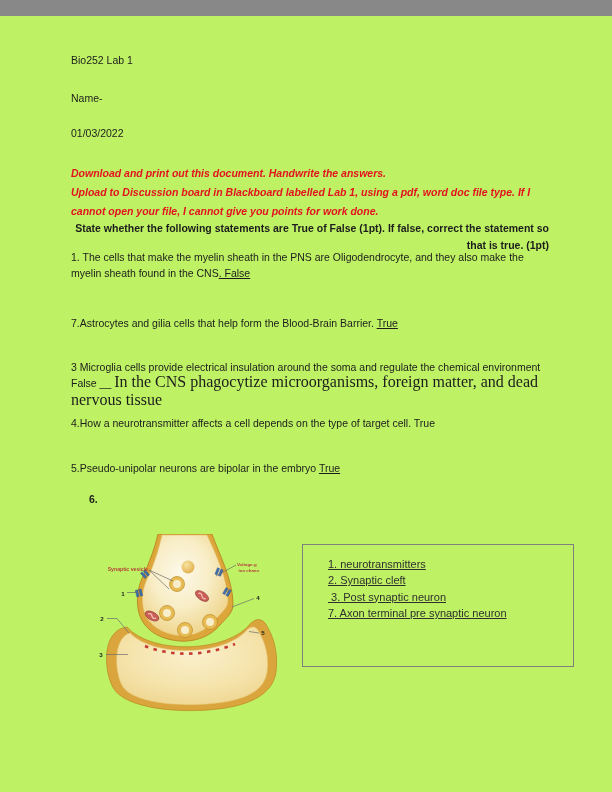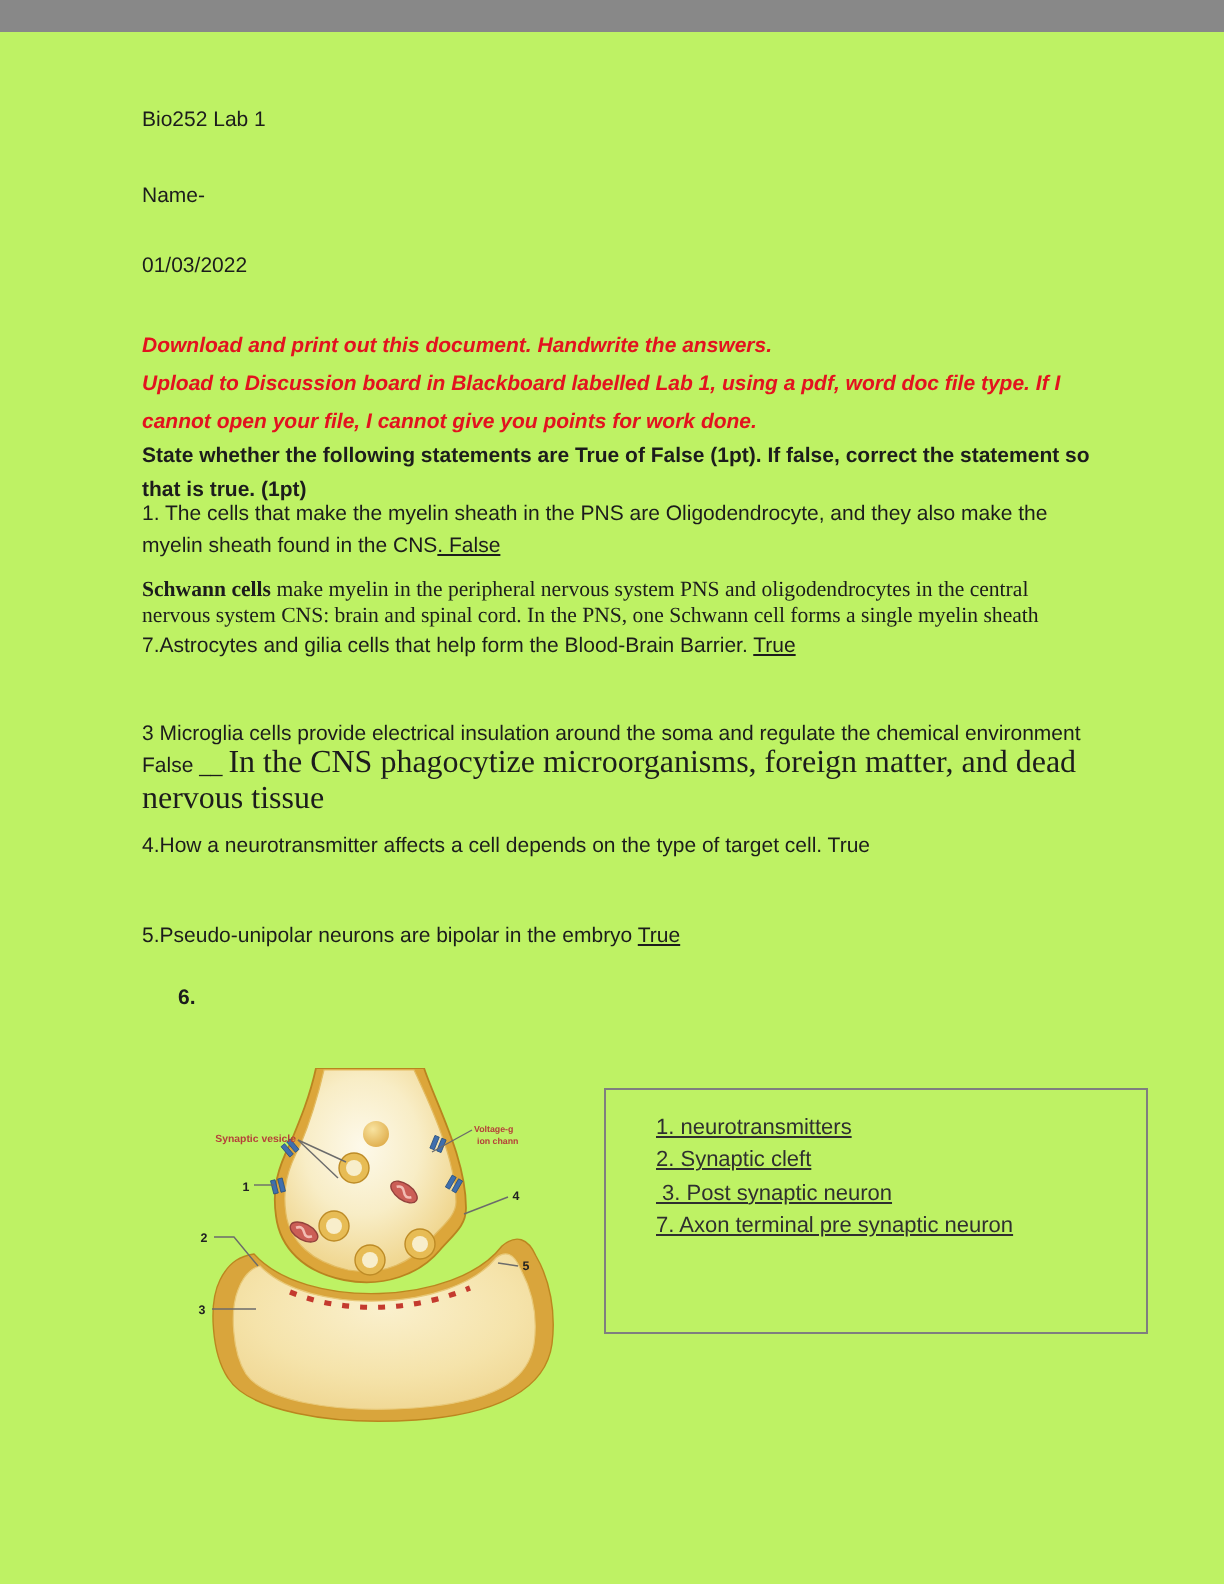--- a/index.html
+++ b/index.html
@@ -2,21 +2,21 @@
 <html><head>
 <meta charset="utf-8">
 <style>
   html,body{margin:0;padding:0;background:#888;}
   .doc{
     position:relative;width:612px;height:792px;background:#bef264;margin:16px auto;
     font-family:"Liberation Sans",sans-serif;color:#1c1c1c;overflow:hidden;
   }
   .blk{position:absolute;left:71px;width:478px;font-size:10.5px;line-height:15.5px;}
   .red{color:#e3121f;font-weight:bold;font-style:italic;line-height:18.5px;}
-  .bold{font-weight:bold;line-height:16.5px;}
+  .bold{font-weight:bold;line-height:16.5px;text-align:right;}
   .serif{font-family:"Liberation Serif",serif;font-size:10.8px;line-height:13.2px;}
   .serif-big{font-family:"Liberation Serif",serif;font-size:16px;}
   .u{text-decoration:underline;}
   .q6row{display:flex;font-weight:bold;}
   .q6num{width:18px;padding-left:18px;}
   .answer-box{
     position:absolute;left:302px;top:528px;width:272px;height:123px;
     border:1.6px solid #7f7f7f;box-sizing:border-box;
     padding:11px 8px 0 25px;font-size:11px;line-height:16.4px;color:#2f2f2f;
   }
@@ -33,21 +33,20 @@
   <div class="blk" style="top:75px">Name-</div>
   <div class="blk" style="top:110px">01/03/2022</div>
 
   <div class="blk red" style="top:148px">Download and print out this document. Handwrite the answers.</div>
   <div class="blk red" style="top:167px">Upload to Discussion board in Blackboard labelled Lab 1, using a pdf, word doc file type. If I cannot open your file, I cannot give you points for work done.</div>
 
   <div class="blk bold" style="top:204px">State whether the following statements are True of False (1pt). If false, correct the statement so that is true. (1pt)</div>
 
   <div class="blk" style="top:234px"><span>1. The cells that make the myelin sheath in the PNS are Oligodendrocyte, and they also make the myelin sheath found in the CNS</span><span class="u">. False</span></div>
 
-  <div class="blk serif" style="top:273px"><b>Schwann cells</b><span> make myelin in the peripheral nervous system PNS and oligodendrocytes in the central nervous system CNS: brain and spinal cord. In the PNS, one Schwann cell forms a single myelin sheath</span></div>
 
   <div class="blk" style="top:300px"><span>7.Astrocytes and gilia cells that help form the Blood-Brain Barrier. </span><span class="u">True</span></div>
 
   <div class="blk" style="top:344px">3 Microglia cells provide electrical insulation around the soma and regulate the chemical environment</div>
   <div class="blk" style="top:358px"><span>False __ </span><span class="serif-big">In the CNS  phagocytize microorganisms, foreign matter, and dead nervous tissue</span></div>
 
   <div class="blk" style="top:400px">4.How a neurotransmitter affects a cell depends on the type of target cell. True</div>
 
   <div class="blk" style="top:445px"><span>5.Pseudo-unipolar neurons are bipolar in the embryo </span><span class="u">True</span></div>
 

